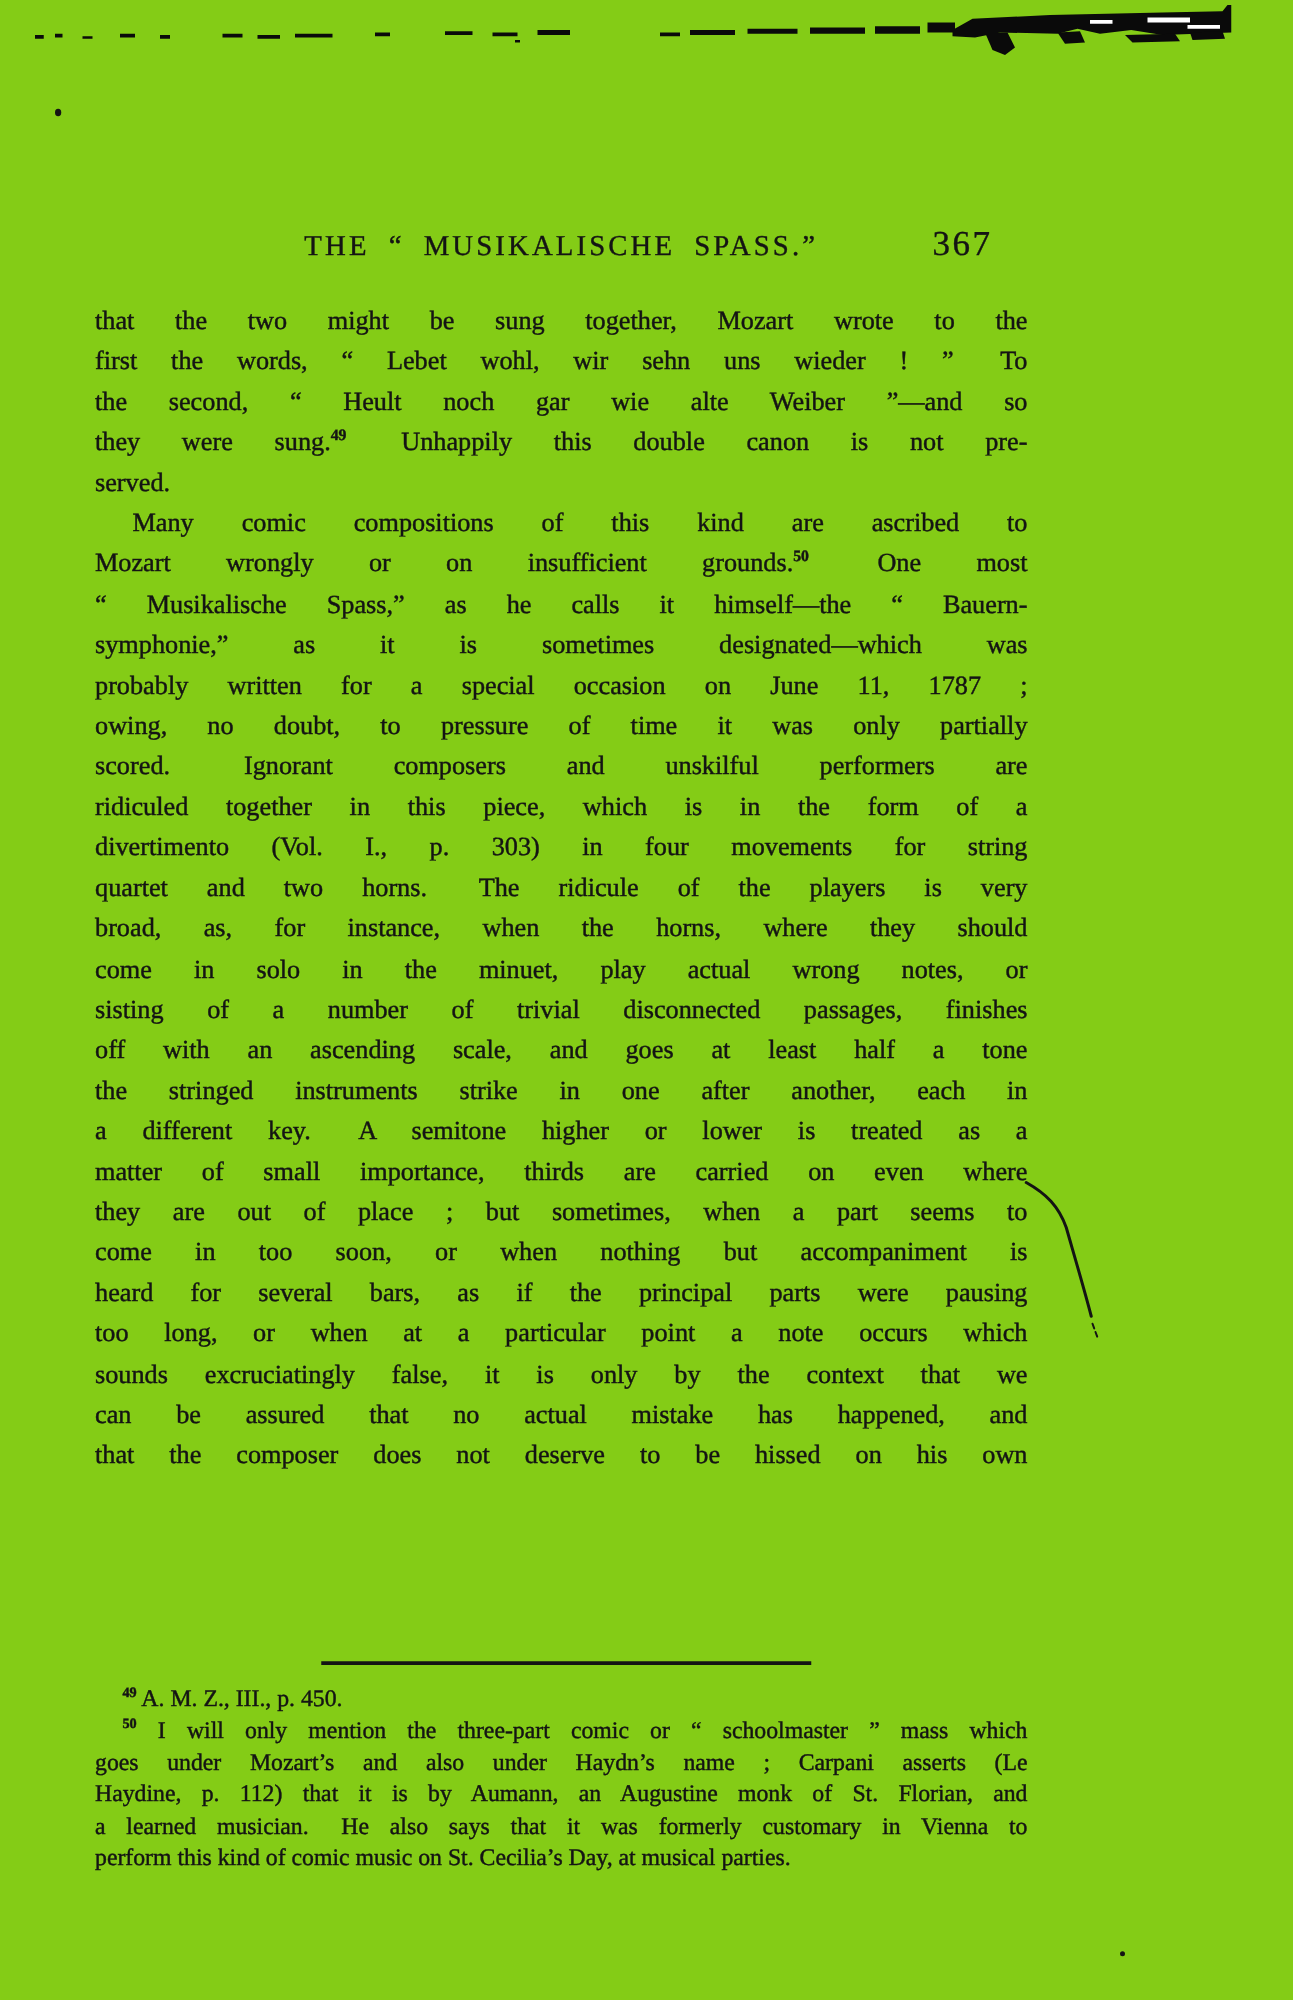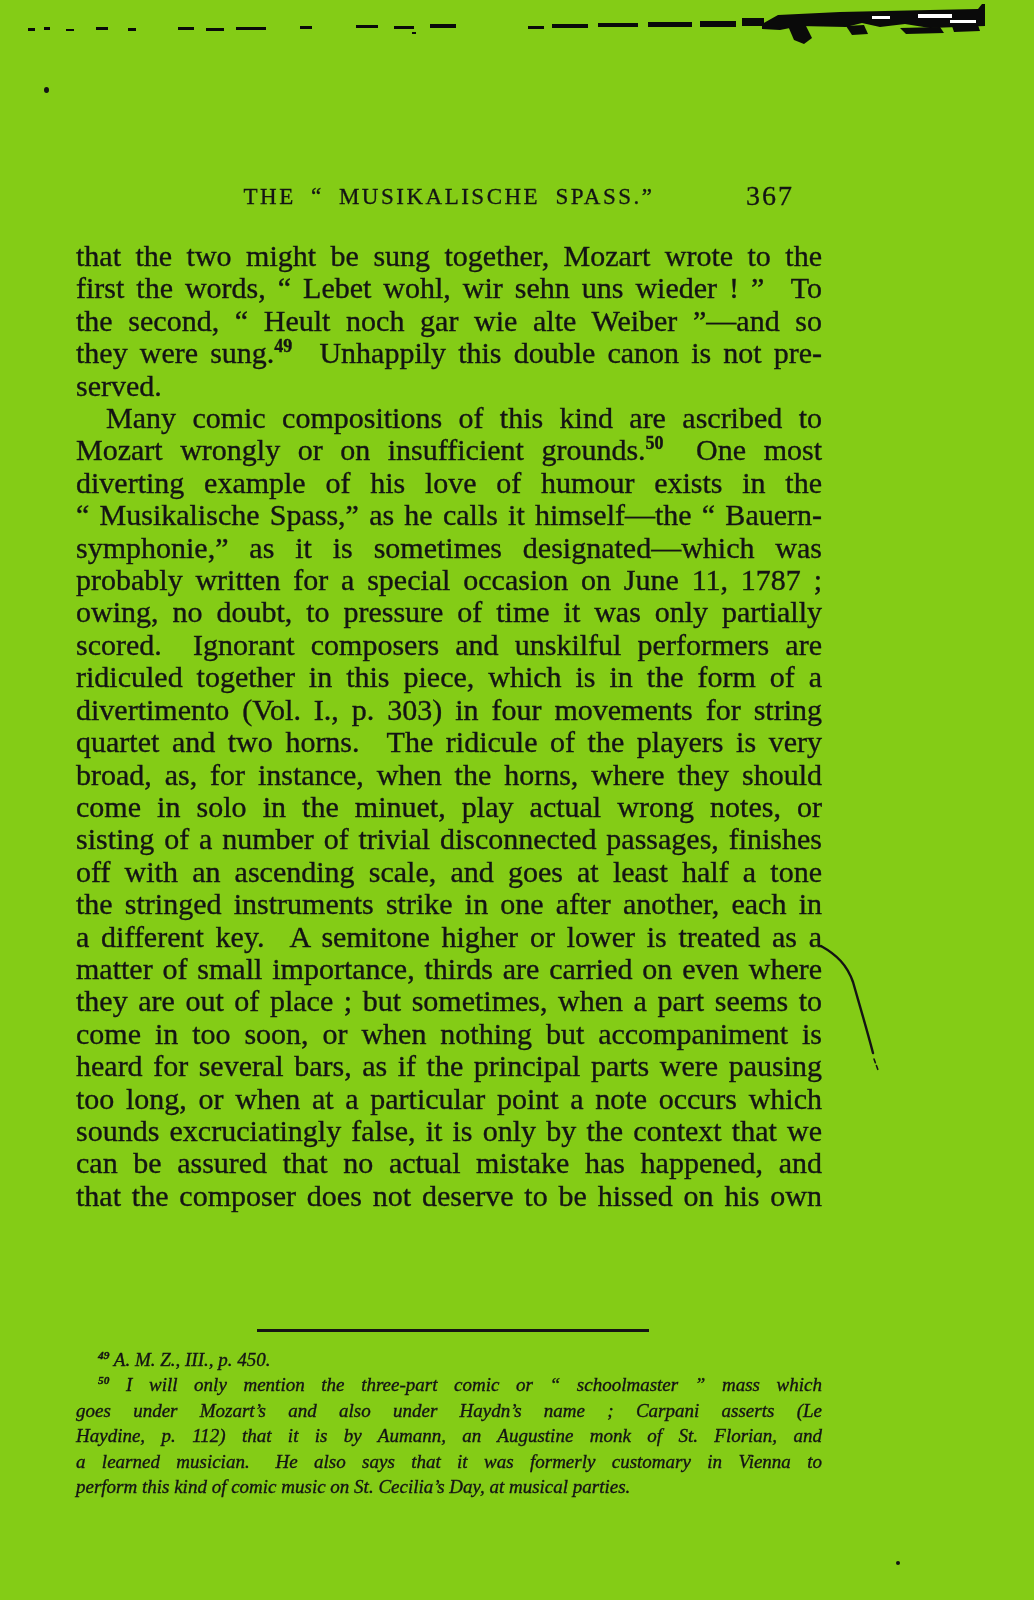--- a/index.html
+++ b/index.html
@@ -23,39 +23,39 @@
     position:absolute; left:746px; top:180px;
     font-size:28px; line-height:32px;
     letter-spacing:2px;
     -webkit-text-stroke:0.3px #141414;
   }
   
   .body-text {
     position:absolute; left:76px; top:240px; width:746px;
   }
   .body-text .line {
-    font-size:30px; line-height:32.4px;
+    font-size:21px; line-height:32.4px;
     text-align:justify; text-align-last:justify;
     white-space:normal;
     -webkit-text-stroke:0.35px #141414;
   }
   .line.indent { text-indent:30px; }
   .line.no-just { text-align:center; text-align-last:left; }
   sup {
     font-size:0.60em; line-height:0;
     vertical-align:super; font-weight:700;
     letter-spacing:0;
   }
   
   .footnote-rule {
     position:absolute; left:257px; top:1329px;
     width:392px; height:3px; background:#141414;
   }
   .footnotes {
-    position:absolute; left:76px; top:1347px; width:746px;font-style:italic;
+    position:absolute; left:76px; top:1347px; width:746px;
   }
   .footnotes .fline {
     font-size:19px; line-height:25.4px;
     text-align:justify; text-align-last:justify;
     -webkit-text-stroke:0.35px #141414;
   }
   .fline.indent { text-indent:22px; }
   .fline.no-just { text-align:left; text-align-last:left; }
   
   .artifact-top { position:absolute; left:0; top:0; width:1034px; height:60px; }
@@ -111,21 +111,20 @@
   <div class="page-number">367</div>
 
   <div class="body-text">
       <div class="line">that the two might be sung together, Mozart wrote to the</div>
       <div class="line">first the words, “ Lebet wohl, wir sehn uns wieder ! ”  To</div>
       <div class="line">the second, “ Heult noch gar wie alte Weiber ”—and so</div>
       <div class="line">they were sung.<sup>49</sup>  Unhappily this double canon is not pre-</div>
       <div class="line no-just">served.</div>
       <div class="line indent">Many comic compositions of this kind are ascribed to</div>
       <div class="line">Mozart wrongly or on insufficient grounds.<sup>50</sup>  One most</div>
-      <div class="line">diverting example of his love of humour exists in the</div>
       <div class="line">“ Musikalische Spass,” as he calls it himself—the “ Bauern-</div>
       <div class="line">symphonie,” as it is sometimes designated—which was</div>
       <div class="line">probably written for a special occasion on June 11, 1787 ;</div>
       <div class="line">owing, no doubt, to pressure of time it was only partially</div>
       <div class="line">scored.  Ignorant composers and unskilful performers are</div>
       <div class="line">ridiculed together in this piece, which is in the form of a</div>
       <div class="line">divertimento (Vol. I., p. 303) in four movements for string</div>
       <div class="line">quartet and two horns.  The ridicule of the players is very</div>
       <div class="line">broad, as, for instance, when the horns, where they should</div>
       <div class="line">come in solo in the minuet, play actual wrong notes, or</div>

